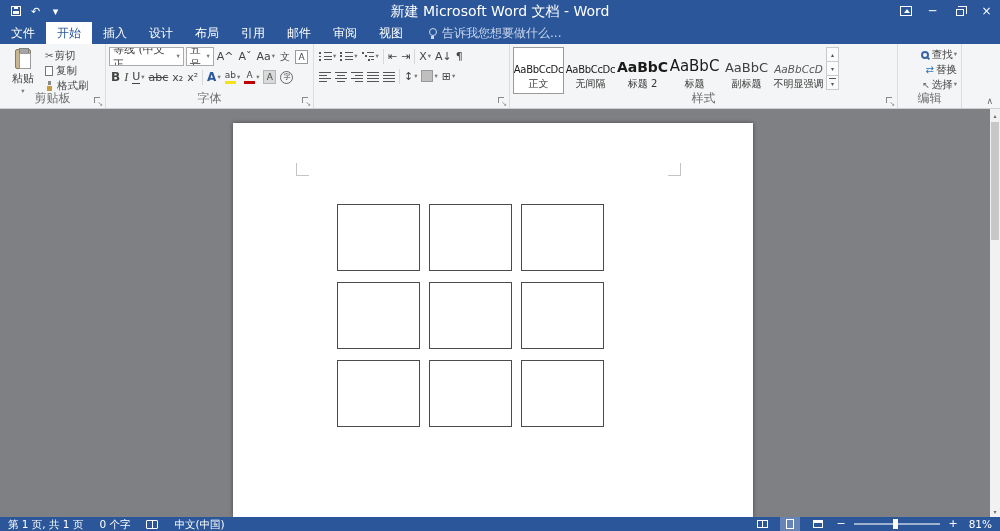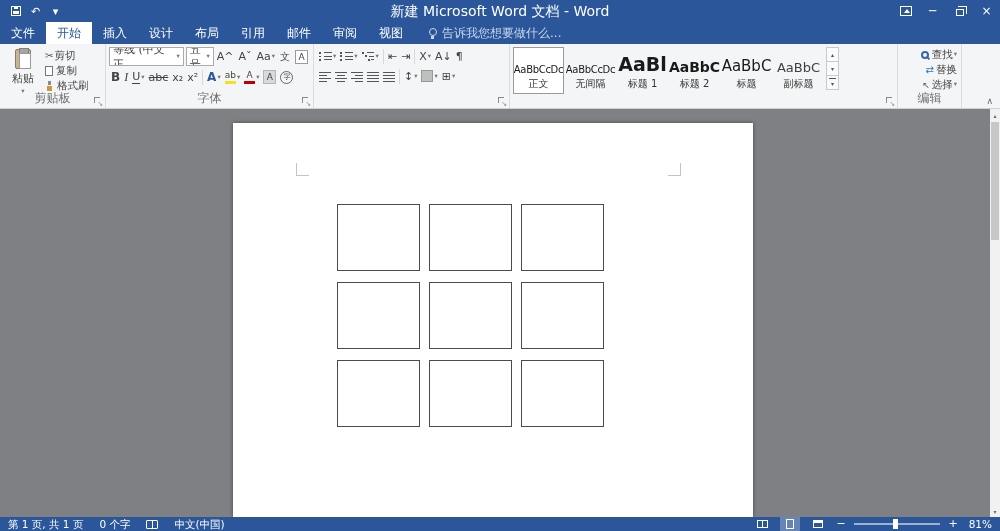--- a/index.html
+++ b/index.html
@@ -347,44 +347,45 @@
       <div class="scards">
         <div class="scard sel">
           <div class="sprev p1">AaBbCcDc</div>
           <div class="sname">正文</div>
         </div>
         <div class="scard">
           <div class="sprev p2">AaBbCcDc</div>
           <div class="sname">无间隔</div>
         </div>
         <div class="scard">
-          <div class="sprev p3">AaBl</div>
-          <div class="sname">标题 1</div>
-        </div>
-        <div class="scard">
           <div class="sprev p4">AaBbC</div>
           <div class="sname">标题 2</div>
         </div>
         <div class="scard">
           <div class="sprev p5">AaBbC</div>
           <div class="sname">标题</div>
         </div>
         <div class="scard">
           <div class="sprev p6">AaBbC</div>
           <div class="sname">副标题</div>
+        </div>
+        <div class="scard">
+          <div class="sprev p7">AaBbCcD</div>
+          <div class="sname">不明显强调</div>
         </div>
       </div>
       <div class="srail">
         <span class="rbtn">▴</span>
         <span class="rbtn">▾</span>
         <span class="rbtn">
             <span class="mbar"></span>
             <span>▾</span>
           </span>
       </div>
+      <span class="glabel">样式</span>
       <span class="launch"></span>
     </div>
 
     <div class="grp g-edit col">
       <span class="sbtn">
         <span class="ic-find"></span>
         <span>查找</span>
         <span class="arr">▾</span>
       </span>
       <span class="sbtn">

